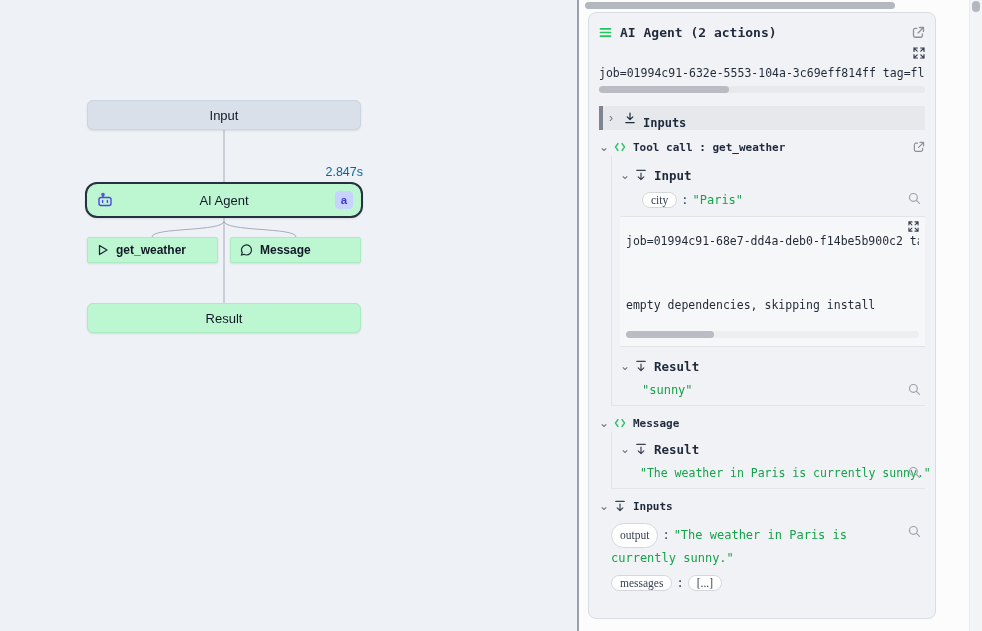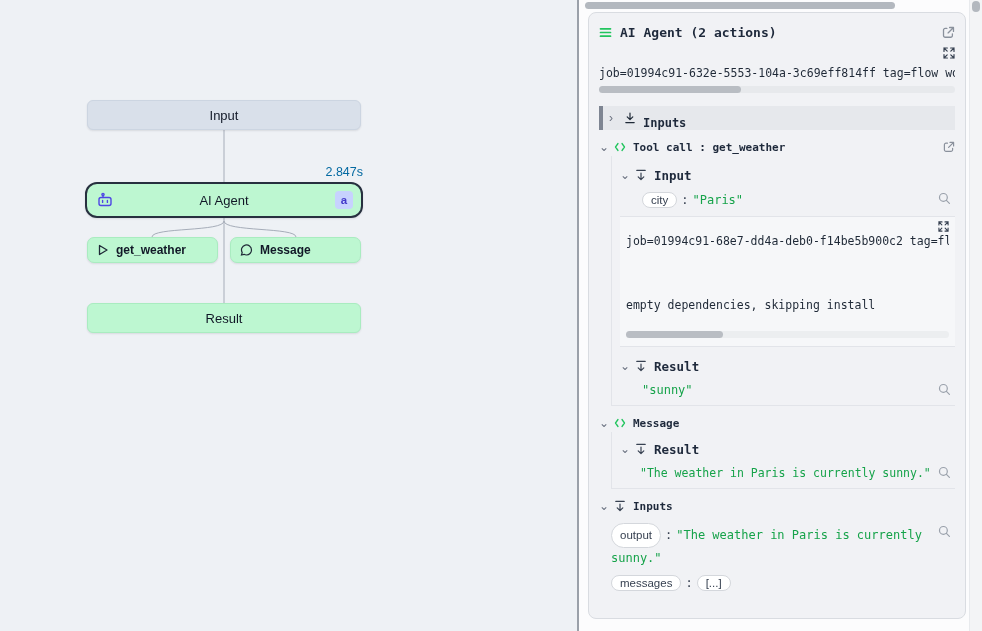--- a/index.html
+++ b/index.html
@@ -16,35 +16,35 @@
   .node-result  { left:87px;  top:303px; width:274px; height:30px; background:#bdf7d1; border:1px solid #a9ecc0; }
   .duration     { position:absolute; left:85px; top:165px; width:278px; text-align:right;
                   font-size:12.5px; color:#0369a1; }
   .node-agent   { left:85px; top:182px; width:278px; height:36px; background:#bdf7d1;
                   border:2px solid #27303f; border-radius:12px; justify-content:space-between;
                   padding:0 8px 0 10px; }
   .node-agent .agent-label { flex:1; text-align:center; font-size:13px; }
   .agent-badge  { width:18px; height:18px; background:#c7d2fe; color:#4338ca; border-radius:4px;
                   display:flex; align-items:center; justify-content:center; font-size:11.5px; font-weight:700; }
   .node-small   { top:237px; width:131px; height:26px; background:#bdf7d1; border:1px solid #a9ecc0;
-                  border-radius:7px; justify-content:flex-start; gap:7px; padding-left:9px;
+                  border-radius:2px; justify-content:flex-start; gap:7px; padding-left:9px;
                   font-weight:700; font-size:12px; }
   .node-gw  { left:87px; }
   .node-msg { left:230px; }
 
   
   .splitter { position:absolute; left:577px; top:0; width:2px; height:631px; background:#9aa0a9; }
 
   
   .panel { position:absolute; left:579px; top:0; width:403px; height:631px; background:#fcfcfd; }
   .hthumb { position:absolute; left:6px; top:2px; width:310px; height:7px; background:#b3b8bf; border-radius:4px; cursor:pointer; }
   .vtrack { position:absolute; right:0; top:0; width:13px; height:631px; background:#f3f4f6; border-left:1px solid #e8eaed; }
   .vthumb { position:absolute; top:1px; left:2px; width:8px; height:11px; background:#b3b8bf; border-radius:4px; cursor:pointer; }
 
-  .card { position:absolute; left:9px; top:12px; width:378px; height:607px; background:#f1f2f5;
+  .card { position:absolute; left:9px; top:12px; width:348px; height:607px; background:#f1f2f5;
           border:1px solid #d9dce1; border-radius:8px; padding:8px 10px; overflow:hidden; }
 
   .hdr-row { display:flex; align-items:center; gap:8px; height:22px; }
   .mono-b  { font-family:"DejaVu Sans Mono", monospace; font-weight:700; color:#1e293b; }
   .title   { font-size:13px; }
   .push    { margin-left:auto; }
   .icon-btn { display:flex; align-items:center; cursor:pointer; }
   .row-right { display:flex; justify-content:flex-end; height:16px; margin-top:2px; }
 
   .jobline { font-family:"DejaVu Sans Mono", monospace; font-size:11.5px; color:#1f2937;
@@ -62,21 +62,21 @@
   .sec-title { font-size:11px; }
   .sub-title { font-size:12.5px; }
   .chev { font-size:12px; color:#6b7280; line-height:1; width:8px; display:inline-block; }
 
   .sub { margin-left:12px; border-left:1px solid #e2e4e9; border-bottom:1px solid #e2e4e9;
          padding:2px 0 8px 8px; }
   .val-row { position:relative; margin:8px 24px 0 22px; font-family:"DejaVu Sans Mono", monospace;
              font-size:12px; color:#16a34a; white-space:nowrap; }
   .green { color:#16a34a; font-family:"DejaVu Sans Mono", monospace; }
   .pill { display:inline-block; background:#fff; border:1px solid #d4d7dc; border-radius:999px;
-          padding:1px 8px; font-family:Liberation Sans, sans-serif; font-size:11.5px; color:#374151; }
+          padding:1px 8px; font-family:Liberation Serif, serif; font-size:11.5px; color:#374151; }
   .colon { font-family:"DejaVu Sans Mono", monospace; font-size:12px; color:#374151; padding:0 4px; }
   .mag { position:absolute; right:-20px; top:0; cursor:pointer; }
 
   .logbox { margin:8px 0 0 0; border-top:1px solid #e2e4e9; border-bottom:1px solid #e2e4e9;
             background:#f6f7f9; padding:2px 6px 8px 6px; }
   .log-line { font-family:"DejaVu Sans Mono", monospace; font-size:11.5px; color:#1f2937;
               line-height:16px; min-height:16px; white-space:nowrap; overflow:hidden; }
   .logbox .track { background:#eceef0; margin-top:2px; }
 
   .mt8 { margin-top:8px; } .mt10 { margin-top:10px; } .mt6 { margin-top:6px; }

